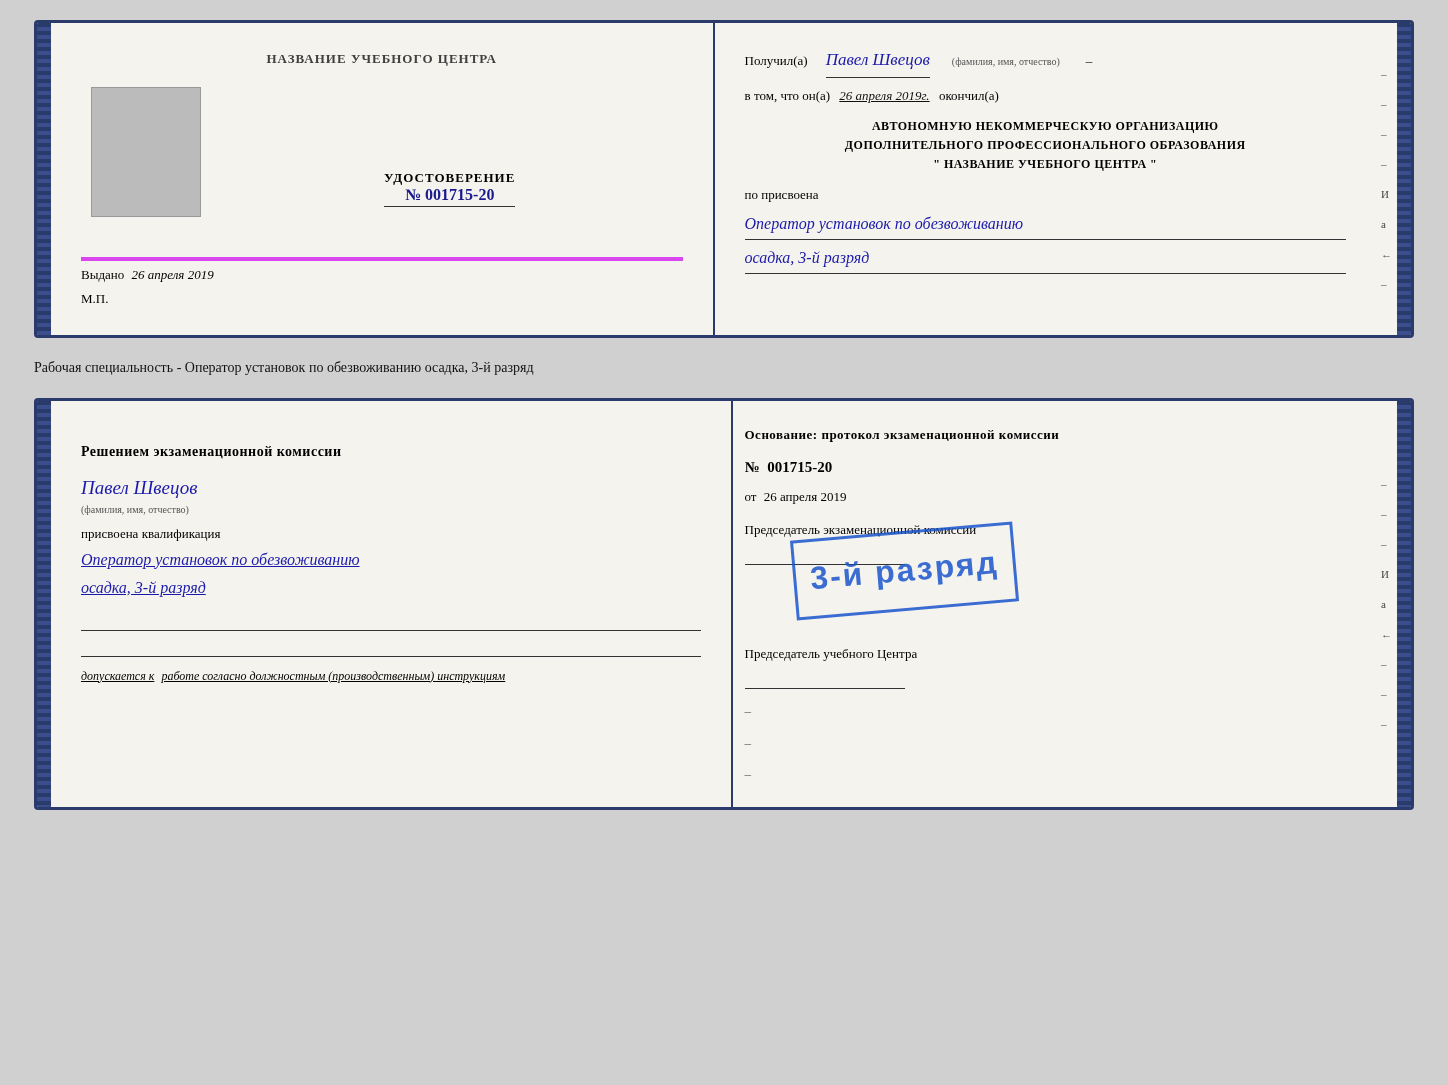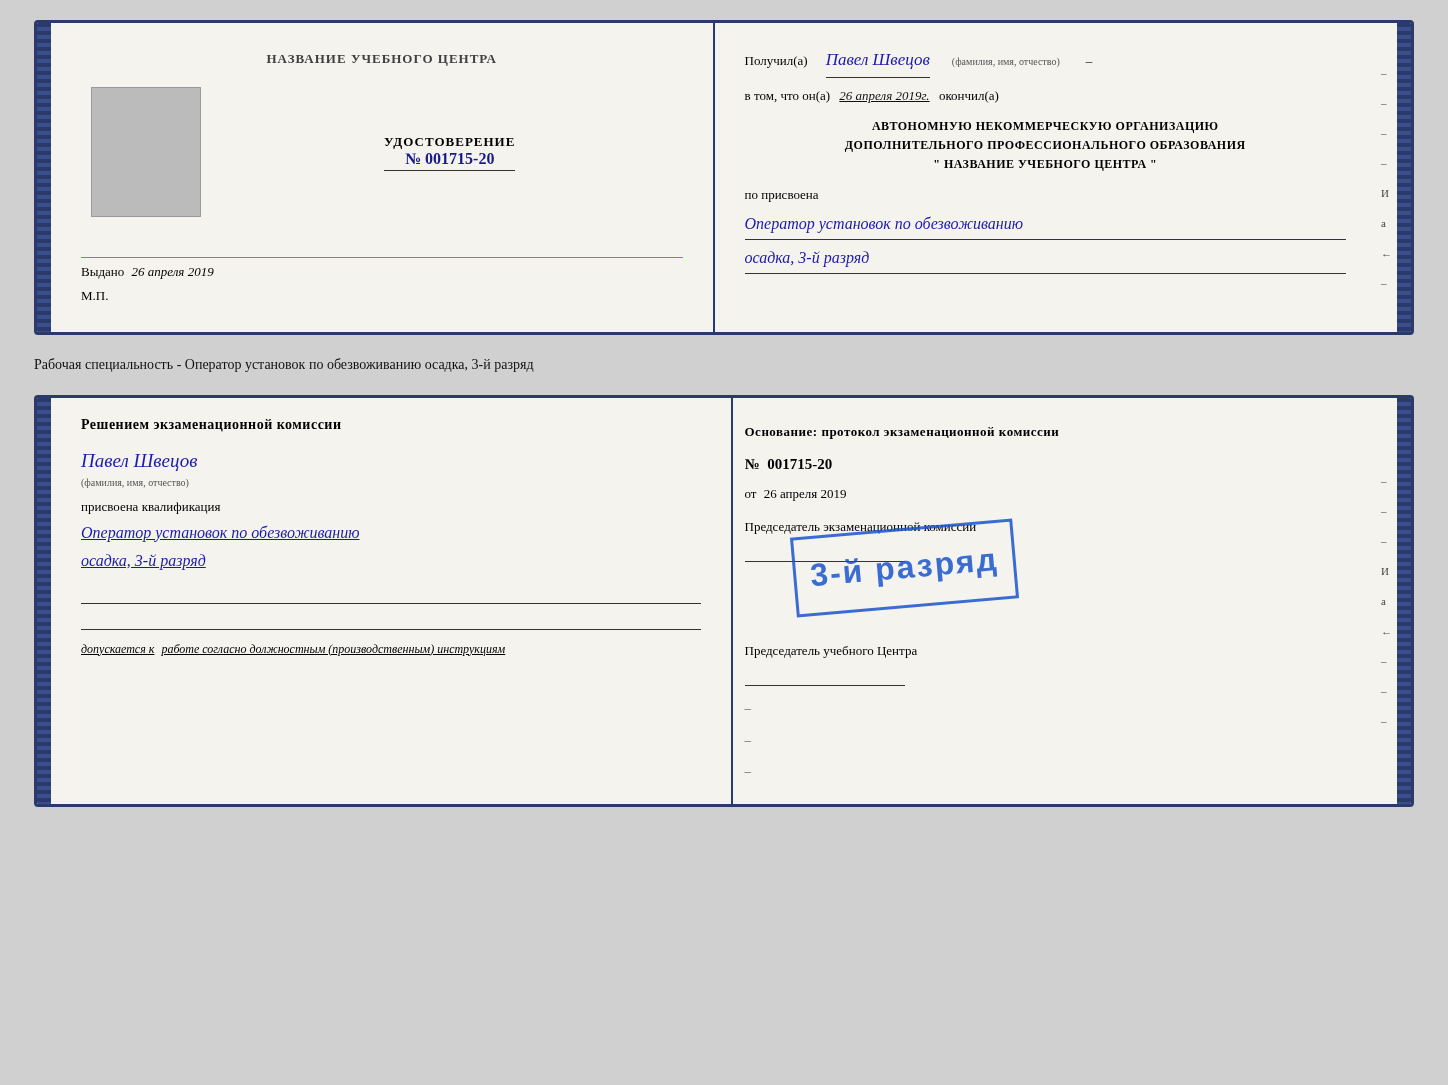--- a/index.html
+++ b/index.html
@@ -109,21 +109,21 @@
       font-size: 16px;
       font-weight: bold;
       color: #1a1a8c;
       border-bottom: 1px solid #333;
       padding-bottom: 2px;
     }
 
     .vydano-line {
       font-size: 13px;
       margin-top: 10px;
-      border-top: 1px solid #d946ef;
+      border-top: 4px solid #d946ef;
       padding-top: 6px;
       width: 100%;
       text-align: left;
     }
 
     .mp-line {
       font-size: 13px;
       align-self: flex-start;
       margin-top: 8px;
     }
@@ -199,21 +199,21 @@
 
     
     .caption-between {
       font-size: 14px;
       color: #111;
       padding: 4px 0;
     }
 
     
     .doc2-left {
-      padding: 16px 30px;
+      padding: 40px 30px;
       font-size: 13px;
       line-height: 1.6;
     }
 
     .resheniem-title {
       font-size: 14px;
       font-weight: bold;
       letter-spacing: 0.5px;
       margin-bottom: 10px;
     }
@@ -370,21 +370,21 @@
 <body>
 
 <div class="page-wrapper">
 
   <div class="document-card">
     <div class="doc-spine"></div>
     <div class="doc-pages">
 
       <div class="doc-page doc1-left">
         <div class="center-title">НАЗВАНИЕ УЧЕБНОГО ЦЕНТРА</div>
-        <div style="display:flex; gap:16px; align-items:center; width:100%;">
+        <div style="display:flex; gap:16px; align-items:flex-end; width:100%;">
           <div class="photo-placeholder"></div>
           <div style="flex:1; display:flex; flex-direction:column; align-items:center; justify-content:center; padding-top:10px;">
             <div class="udostoverenie-block">
               <div class="label">УДОСТОВЕРЕНИЕ</div>
               <div class="number">
                 <span>№</span> <span>001715-20</span>
               </div>
             </div>
           </div>
         </div>

